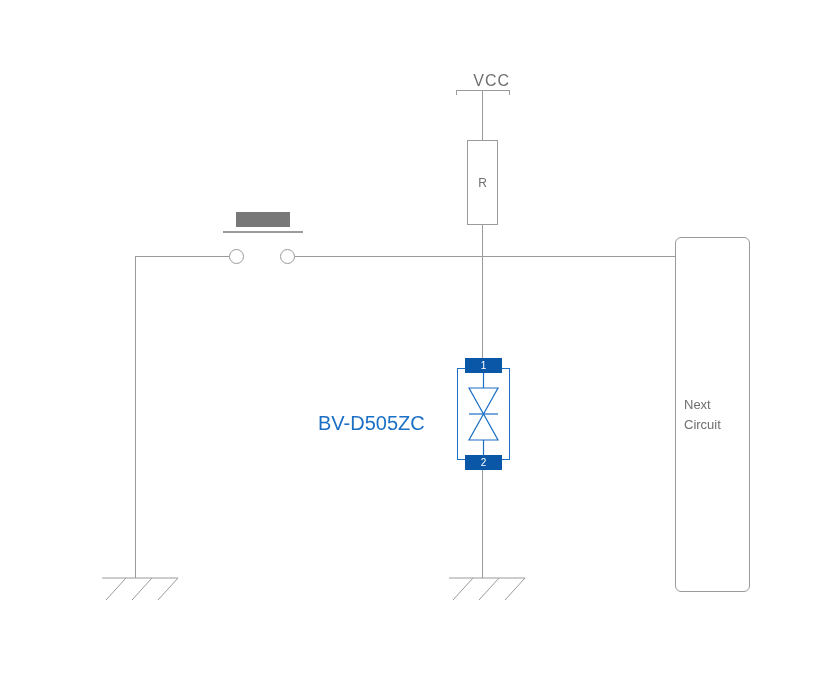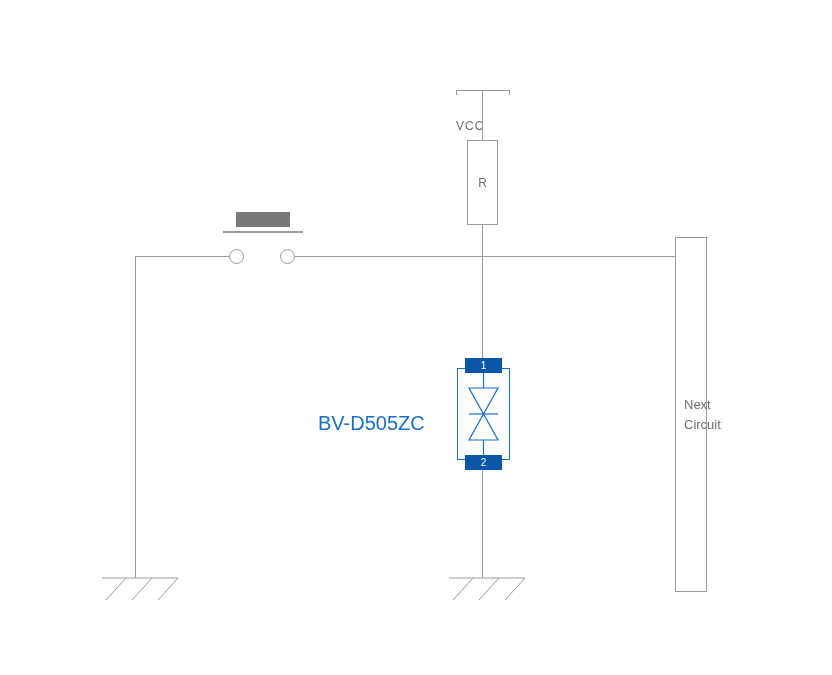--- a/index.html
+++ b/index.html
@@ -4,21 +4,21 @@
 <style>
   html,body{margin:0;padding:0;background:#ffffff;}
   #canvas{
     position:relative;width:832px;height:675px;background:#fff;
     font-family:"Liberation Sans",sans-serif;overflow:hidden;
   }
   .wire{position:absolute;background:var(--wire,#9b9b9b);}
   .vlabel{position:absolute;color:var(--text,#6f6f6f);}
   .box{position:absolute;border:1px solid var(--wire,#9b9b9b);background:#fff;box-sizing:border-box;}
 
-  #vcc-label{left:456px;top:72px;width:54px;text-align:left;font-size:12px;letter-spacing:1px;margin-top:47px;}
+  #vcc-label{left:456px;top:72px;width:54px;text-align:right;font-size:16px;letter-spacing:1px;}
   #vcc-rail{left:456px;top:90px;width:54px;height:1px;}
   #vcc-tick-l{left:456px;top:90px;width:1px;height:5px;}
   #vcc-tick-r{left:509px;top:90px;width:1px;height:5px;}
 
   #wire-vcc-res{left:482px;top:90px;width:1px;height:50px;}
   #resistor{left:467px;top:140px;width:31px;height:85px;display:flex;align-items:center;justify-content:center;}
   #resistor-label{font-size:12px;color:var(--text,#6f6f6f);}
   #wire-res-dev{left:482px;top:225px;width:1px;height:134px;}
 
   #bus-left{left:135px;top:256px;width:95px;height:1px;}
@@ -41,21 +41,21 @@
   #device-body{position:absolute;left:457px;top:368px;width:53px;height:92px;
     border:1.5px solid var(--blue,#1b6fc4);background:#fff;box-sizing:border-box;}
   .pin{position:absolute;left:465px;width:37px;height:15px;background:var(--pin,#0a57a8);
     color:#fff;font-size:10px;display:flex;align-items:center;justify-content:center;z-index:2;}
   #pin-1{top:358px;}
   #pin-2{top:455px;}
   #tvs-icon{position:absolute;left:457px;top:373px;z-index:1;}
 
   #device-label{left:318px;top:412px;width:129px;text-align:left;font-size:20px;color:var(--blue,#1b6fc4);}
 
-  #next-box{left:675px;top:237px;width:32px;height:355px;display:flex;align-items:center;}
+  #next-box{left:675px;top:237px;width:75px;height:355px;display:flex;align-items:center;border-radius:6px;}
   #next-label{font-size:13px;color:var(--text,#6f6f6f);line-height:20px;padding-left:8px;width:44px;}
 </style>
 </head>
 <body>
 
 <div id="canvas">
 
   <div id="vcc-label" class="vlabel">VCC</div>
   <div id="vcc-rail" class="wire"></div>
   <div id="vcc-tick-l" class="wire"></div>

